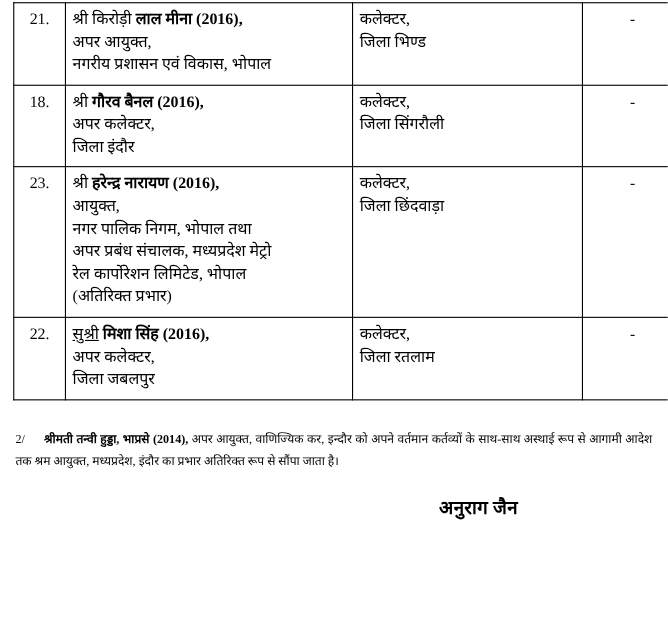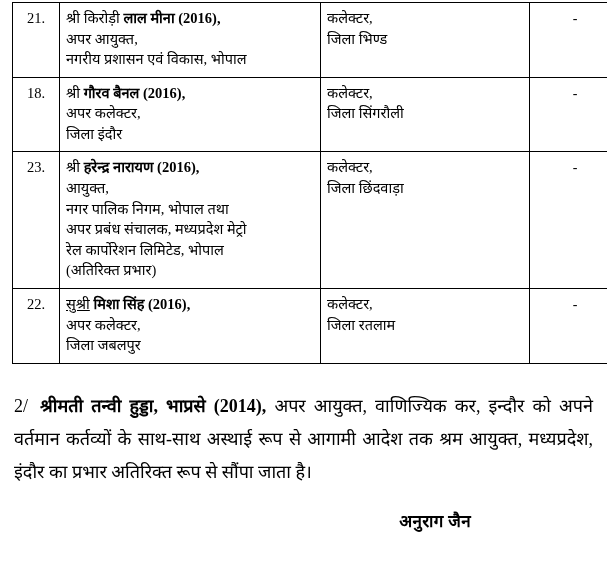--- a/index.html
+++ b/index.html
@@ -64,21 +64,21 @@
     font-weight: normal;
     margin-top: 46px;
   }
   .dash {
     display: block;
     margin-top: 1px;
     font-size: 14px;
   }
   .para {
     margin: 26px 14px 17px 14px;
-    font-size: 18px;
+    font-size: 11px;
     line-height: 1.85;
     text-align: justify;
   }
   .para .idx {
     display: inline-block;
     width: 26px;
   }
   .para b {
     font-weight: bold;
   }

